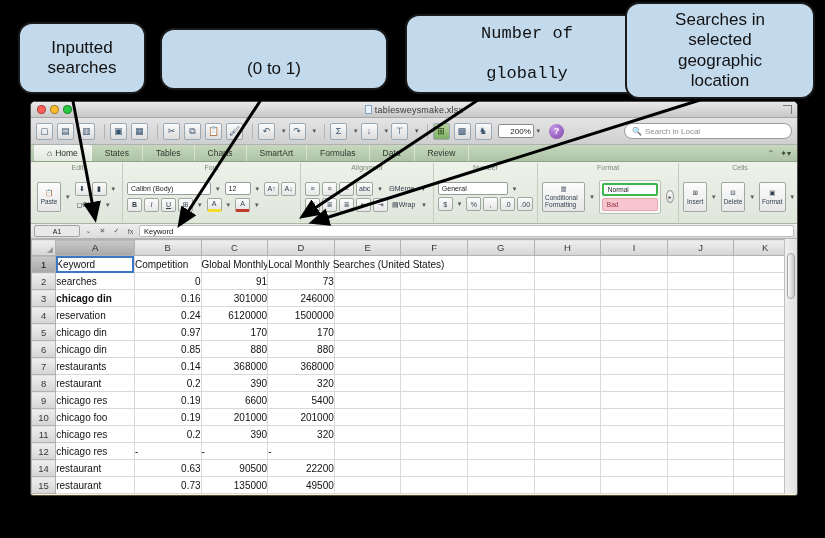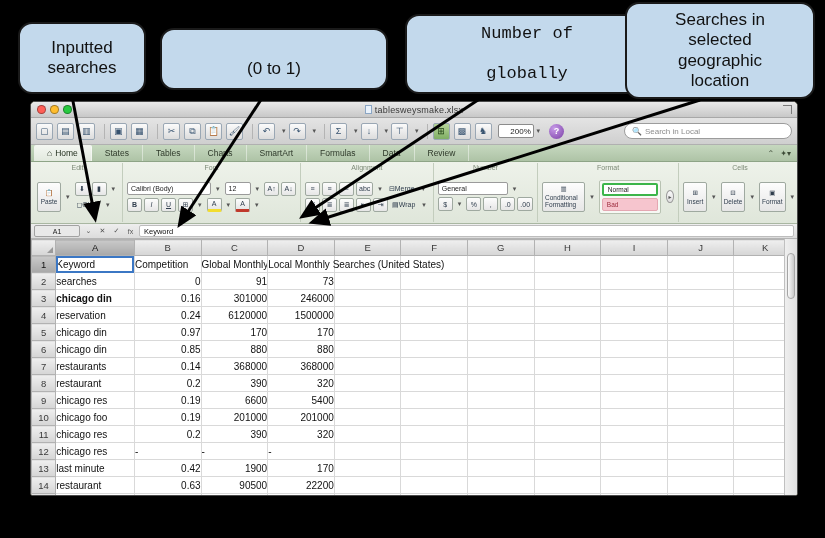--- a/index.html
+++ b/index.html
@@ -729,34 +729,20 @@
             <td class="cell kw">-</td>
             <td class="cell "></td>
             <td class="cell "></td>
             <td class="cell "></td>
             <td class="cell "></td>
             <td class="cell "></td>
             <td class="cell "></td>
             <td class="cell "></td>
           </tr>
           <tr>
-            <td class="rowhead">13</td>
-            <td class="cell kw">last minute</td>
-            <td class="cell num">0.42</td>
-            <td class="cell num">1900</td>
-            <td class="cell num">170</td>
-            <td class="cell "></td>
-            <td class="cell "></td>
-            <td class="cell "></td>
-            <td class="cell "></td>
-            <td class="cell "></td>
-            <td class="cell "></td>
-            <td class="cell "></td>
-          </tr>
-          <tr>
             <td class="rowhead">14</td>
             <td class="cell kw">restaurant</td>
             <td class="cell num">0.63</td>
             <td class="cell num">90500</td>
             <td class="cell num">22200</td>
             <td class="cell "></td>
             <td class="cell "></td>
             <td class="cell "></td>
             <td class="cell "></td>
             <td class="cell "></td>

